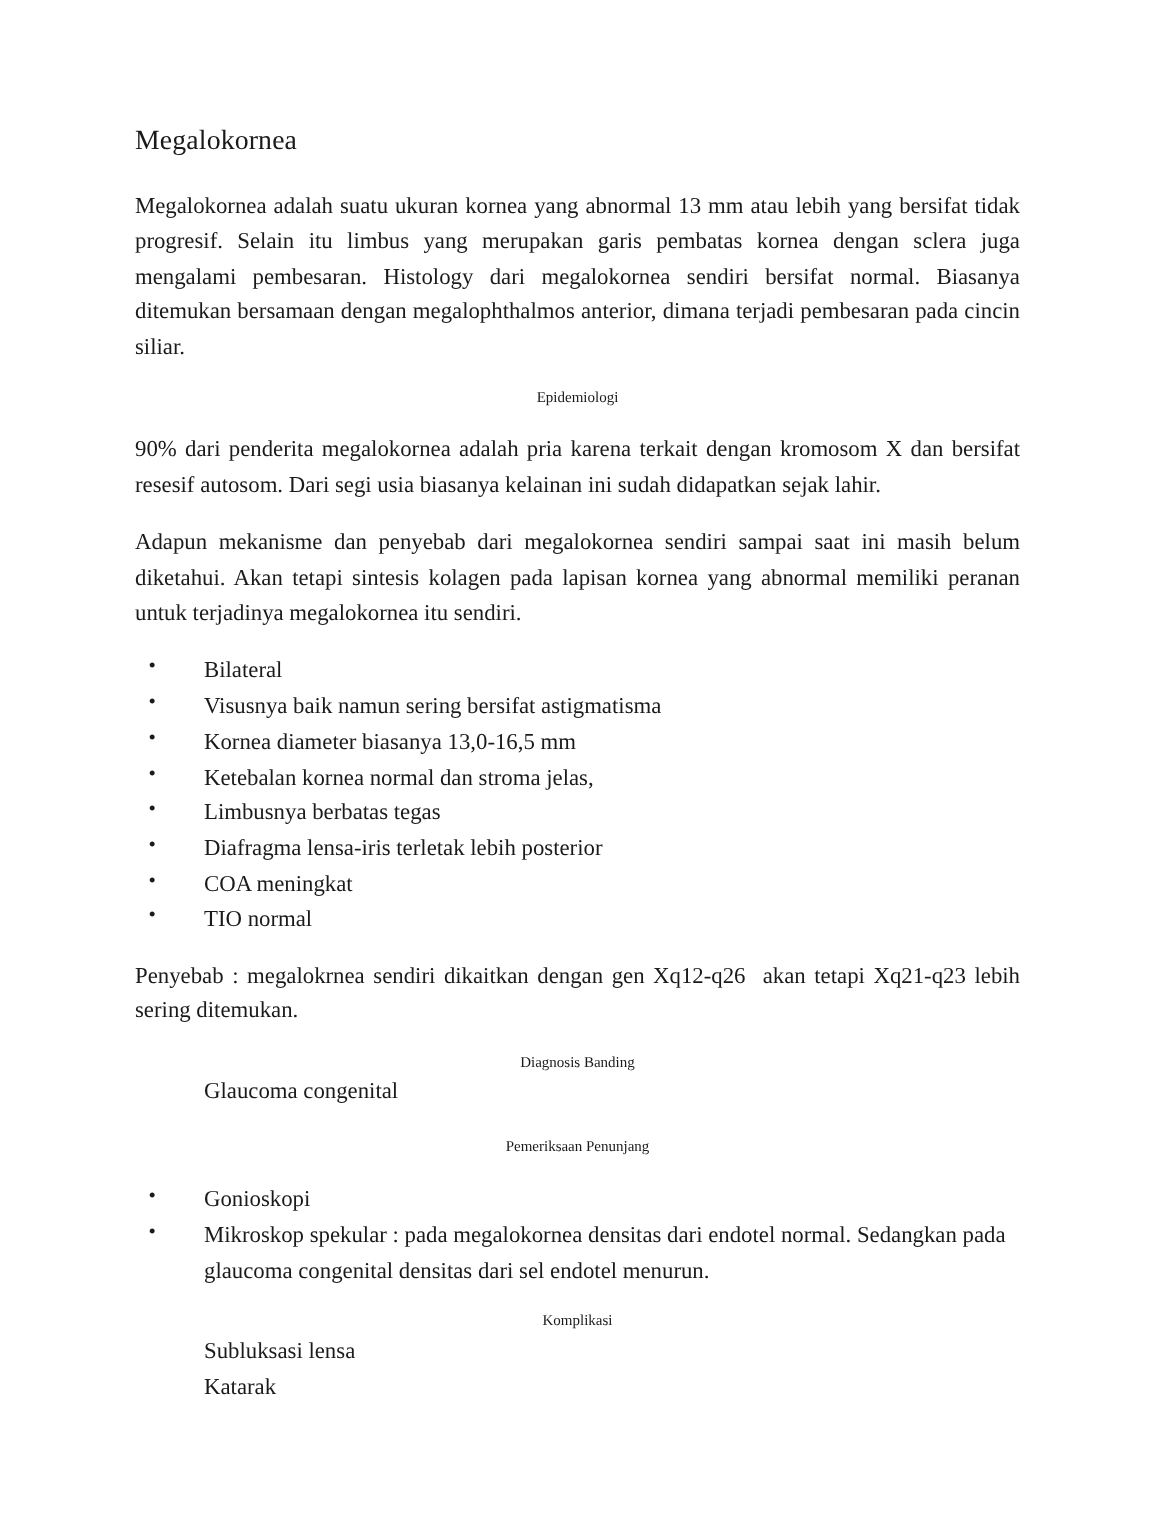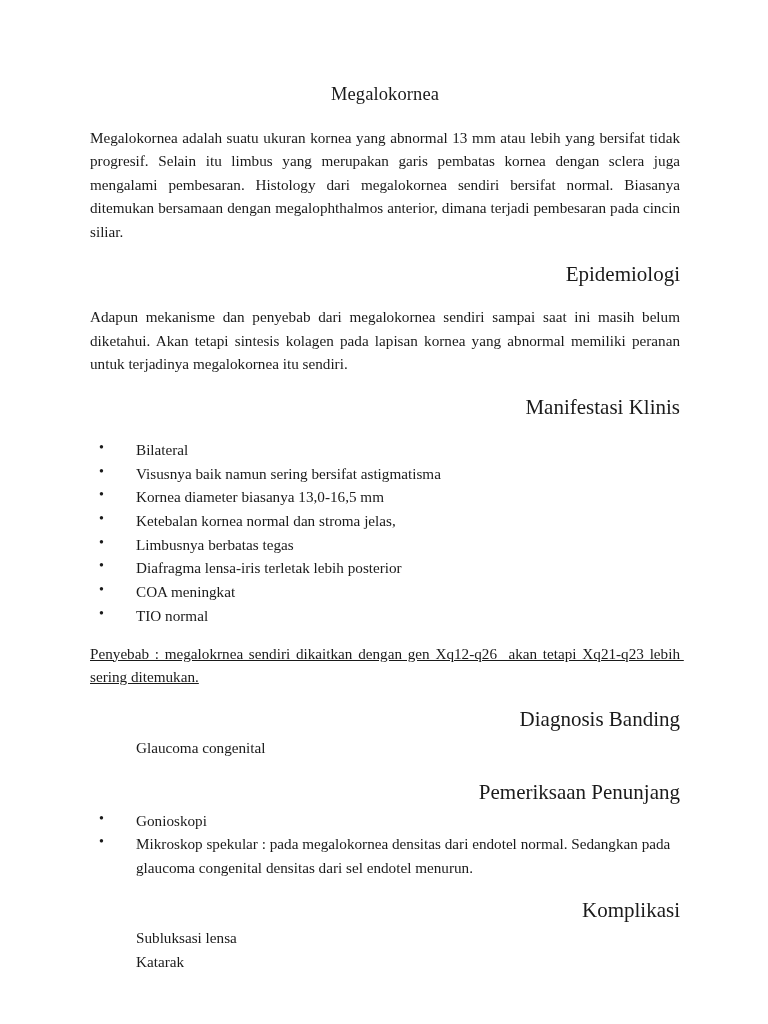--- a/index.html
+++ b/index.html
@@ -22,38 +22,38 @@
     box-sizing: border-box;
     padding: 0;
   }
   .content {
     position: absolute;
     left: 90px;
     top: 84px;
     width: 590px;
   }
   .doc-title {
-    text-align: center;
+    text-align: left;
     font-size: 18.5px;
     font-weight: normal;
     margin: 0 0 21px 0;
     letter-spacing: 0.1px;
   }
   p.para {
     margin: 0 0 15px 0;
     font-size: 15.2px;
     line-height: 1.54;
     text-align: justify;
     text-justify: inter-word;
   }
   p.heading {
     margin: 0 0 15px 0;
-    font-size: 21px;
+    font-size: 10px;
     line-height: 1.54;
-    text-align: right;
+    text-align: center;
   }
   p.heading.tight {
     margin-bottom: 0;
     font-family: Liberation Serif, serif;
   }
   ul.bullets {
     list-style: none;
     margin: 0 0 14px 0;
     padding: 0;
   }
@@ -66,46 +66,46 @@
     text-align: left;
   }
   ul.bullets li::before {
     content: "\2022";
     position: absolute;
     left: 9px;
     top: -1px;
     font-size: 14px;
   }
   ul.bullets.tight-top {
-    margin-top: 0;
+    margin-top: 16px;
   }
   .indent-line {
     margin: 0;
     padding-left: 46px;
     font-size: 15.2px;
     line-height: 1.56;
   }
   .block-gap-md { height: 17px; }
-  .nowrap-space { white-space: pre-wrap; text-decoration: underline; }
+  .nowrap-space { white-space: pre-wrap; }
 </style>
 </head>
 <body>
 
 <div class="page">
   <div class="content">
 
     <h1 class="doc-title">Megalokornea</h1>
 
     <p class="para">Megalokornea adalah suatu ukuran kornea yang abnormal 13 mm atau lebih yang bersifat tidak progresif. Selain itu limbus yang merupakan garis pembatas kornea dengan sclera juga mengalami pembesaran. Histology dari megalokornea sendiri bersifat normal. Biasanya ditemukan bersamaan dengan megalophthalmos anterior, dimana terjadi pembesaran pada cincin siliar.</p>
 
     <p class="heading">Epidemiologi</p>
+    <p class="para">90% dari penderita megalokornea adalah pria karena terkait dengan kromosom X dan bersifat resesif autosom. Dari segi usia biasanya kelainan ini sudah didapatkan sejak lahir.</p>
 
     <p class="para">Adapun mekanisme dan penyebab dari megalokornea sendiri sampai saat ini masih belum diketahui. Akan tetapi sintesis kolagen pada lapisan kornea yang abnormal memiliki peranan untuk terjadinya megalokornea itu sendiri.</p>
 
-    <p class="heading">Manifestasi Klinis</p>
     <ul class="bullets">
       <li>Bilateral</li>
       <li>Visusnya baik namun sering bersifat astigmatisma</li>
       <li>Kornea diameter biasanya 13,0-16,5 mm</li>
       <li>Ketebalan kornea normal dan stroma jelas,</li>
       <li>Limbusnya berbatas tegas</li>
       <li>Diafragma lensa-iris terletak lebih posterior</li>
       <li>COA meningkat</li>
       <li>TIO normal</li>
     </ul>

